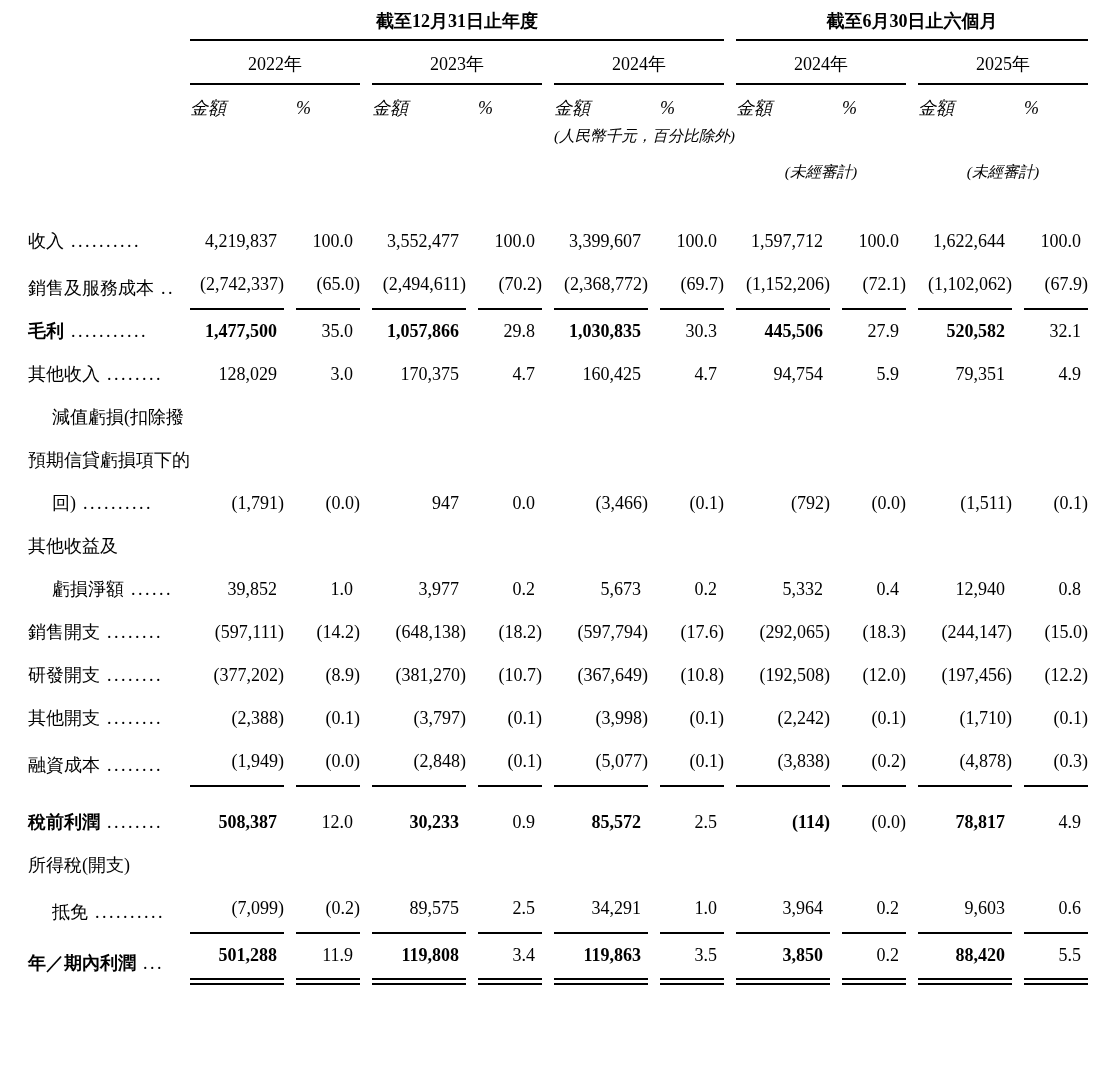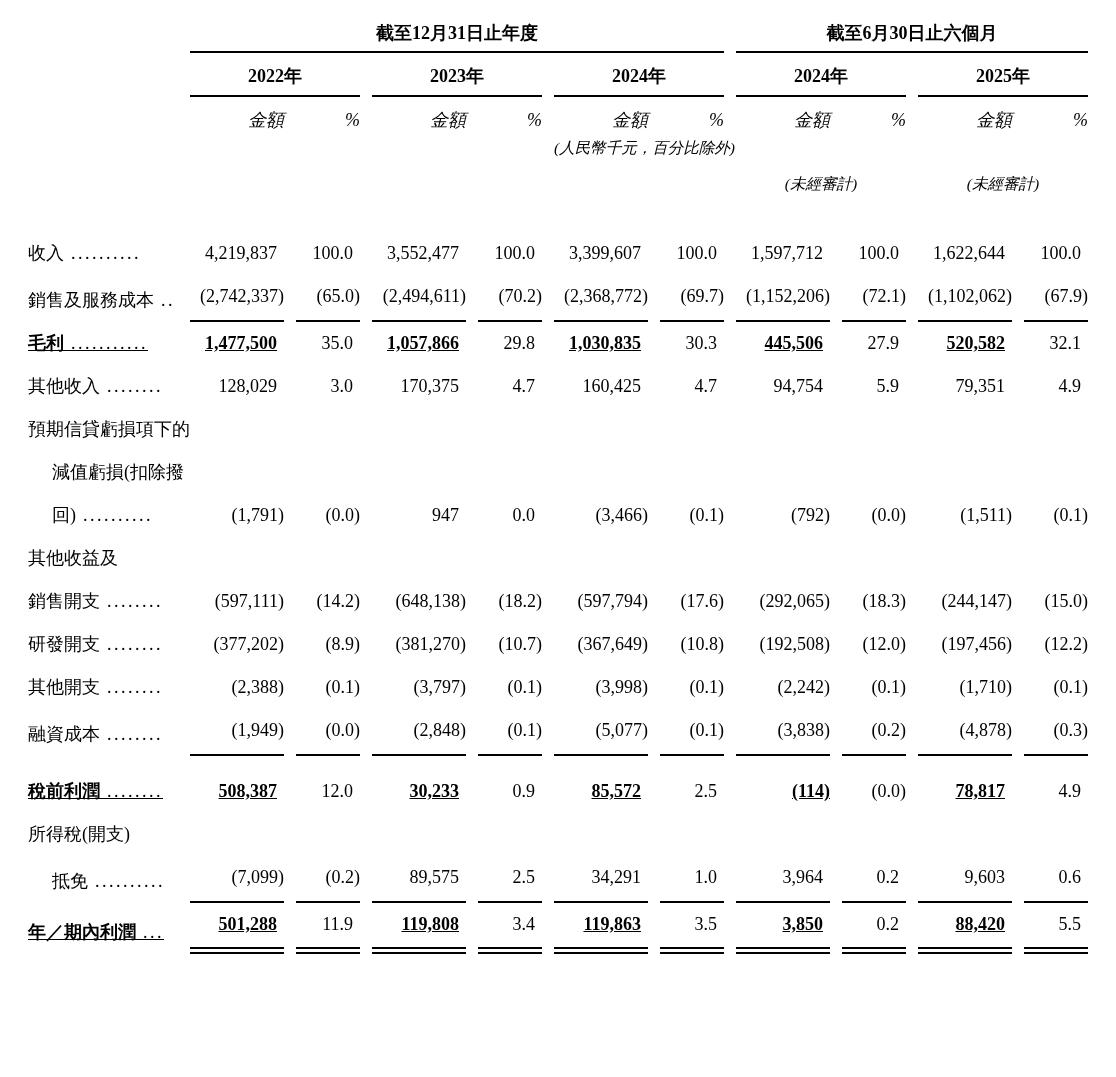--- a/index.html
+++ b/index.html
@@ -6,21 +6,21 @@
     margin: 0;
     padding: 0;
     background: #ffffff;
     color: #000000;
     font-family: "Liberation Serif", "DejaVu Serif", serif;
   }
   .page {
     width: 1116px;
     min-height: 1077px;
     box-sizing: border-box;
-    padding: 20px 16px 20px 16px;
+    padding: 8px 16px 20px 16px;
     background: #ffffff;
   }
   table.fin {
     width: 1084px;
     table-layout: fixed;
     border-collapse: separate;
     border-spacing: 12px 0;
     font-size: 18px;
     line-height: 26px;
   }
@@ -33,29 +33,29 @@
   
   th.grp {
     font-weight: bold;
     text-align: center;
     font-size: 18px;
     border-bottom: 2.5px solid #000;
     padding-bottom: 5px;
     white-space: nowrap;
   }
   th.yr {
-    font-weight: bold;
+    font-weight: normal;
     text-align: center;
     font-size: 18px;
     border-bottom: 2px solid #000;
     padding: 10px 0 6px 0;
   }
   td.sub {
     font-style: italic;
-    text-align: right;
+    text-align: left;
     padding-top: 10px;
     font-size: 18px;
   }
   td.note {
     font-style: italic;
     font-size: 15.5px;
     line-height: 20px;
   }
   td.unit {
     text-align: center;
@@ -74,21 +74,21 @@
     padding-bottom: 9px;
   }
   tbody tr:first-child td { padding-top: 46px; }
   td.lbl {
     text-align: left;
     white-space: nowrap;
     overflow: visible;
   }
   td.lbl.ind { padding-left: 24px; }
   td.amt, td.pct { text-align: right; white-space: nowrap; }
-  td.b, .b { font-weight: bold; text-decoration: underline; }
+  td.b, .b { font-weight: bold; }
   td.np { padding-right: 7px; }          
   .dots { letter-spacing: 2.5px; font-weight: normal; }
 
   tr.rule-single td.amt, tr.rule-single td.pct {
     border-bottom: 2px solid #000;
     padding-bottom: 11px;
   }
   tr.rule-double td.amt, tr.rule-double td.pct {
     border-bottom: 7px double #000;
     padding-bottom: 10px;
@@ -201,34 +201,34 @@
           <td class="amt np">170,375</td>
           <td class="pct np">4.7</td>
           <td class="amt np">160,425</td>
           <td class="pct np">4.7</td>
           <td class="amt np">94,754</td>
           <td class="pct np">5.9</td>
           <td class="amt np">79,351</td>
           <td class="pct np">4.9</td>
         </tr>
         <tr>
+          <td class="lbl ind"><span>減值虧損(扣除撥</span></td>
+          <td class="amt empty"></td>
+          <td class="pct empty"></td>
+          <td class="amt empty"></td>
+          <td class="pct empty"></td>
+          <td class="amt empty"></td>
+          <td class="pct empty"></td>
+          <td class="amt empty"></td>
+          <td class="pct empty"></td>
+          <td class="amt empty"></td>
+          <td class="pct empty"></td>
+        </tr>
+        <tr>
           <td class="lbl"><span>預期信貸虧損項下的</span></td>
-          <td class="amt empty"></td>
-          <td class="pct empty"></td>
-          <td class="amt empty"></td>
-          <td class="pct empty"></td>
-          <td class="amt empty"></td>
-          <td class="pct empty"></td>
-          <td class="amt empty"></td>
-          <td class="pct empty"></td>
-          <td class="amt empty"></td>
-          <td class="pct empty"></td>
-        </tr>
-        <tr>
-          <td class="lbl ind"><span>減值虧損(扣除撥</span></td>
           <td class="amt empty"></td>
           <td class="pct empty"></td>
           <td class="amt empty"></td>
           <td class="pct empty"></td>
           <td class="amt empty"></td>
           <td class="pct empty"></td>
           <td class="amt empty"></td>
           <td class="pct empty"></td>
           <td class="amt empty"></td>
           <td class="pct empty"></td>
@@ -251,20 +251,33 @@
           <td class="amt empty"></td>
           <td class="pct empty"></td>
           <td class="amt empty"></td>
           <td class="pct empty"></td>
           <td class="amt empty"></td>
           <td class="pct empty"></td>
           <td class="amt empty"></td>
           <td class="pct empty"></td>
           <td class="amt empty"></td>
           <td class="pct empty"></td>
+        </tr>
+        <tr>
+          <td class="lbl ind"><span>虧損淨額</span><span class="dots"> ......</span></td>
+          <td class="amt np">39,852</td>
+          <td class="pct np">1.0</td>
+          <td class="amt np">3,977</td>
+          <td class="pct np">0.2</td>
+          <td class="amt np">5,673</td>
+          <td class="pct np">0.2</td>
+          <td class="amt np">5,332</td>
+          <td class="pct np">0.4</td>
+          <td class="amt np">12,940</td>
+          <td class="pct np">0.8</td>
         </tr>
         <tr>
           <td class="lbl"><span>銷售開支</span><span class="dots"> ........</span></td>
           <td class="amt">(597,111)</td>
           <td class="pct">(14.2)</td>
           <td class="amt">(648,138)</td>
           <td class="pct">(18.2)</td>
           <td class="amt">(597,794)</td>
           <td class="pct">(17.6)</td>
           <td class="amt">(292,065)</td>

